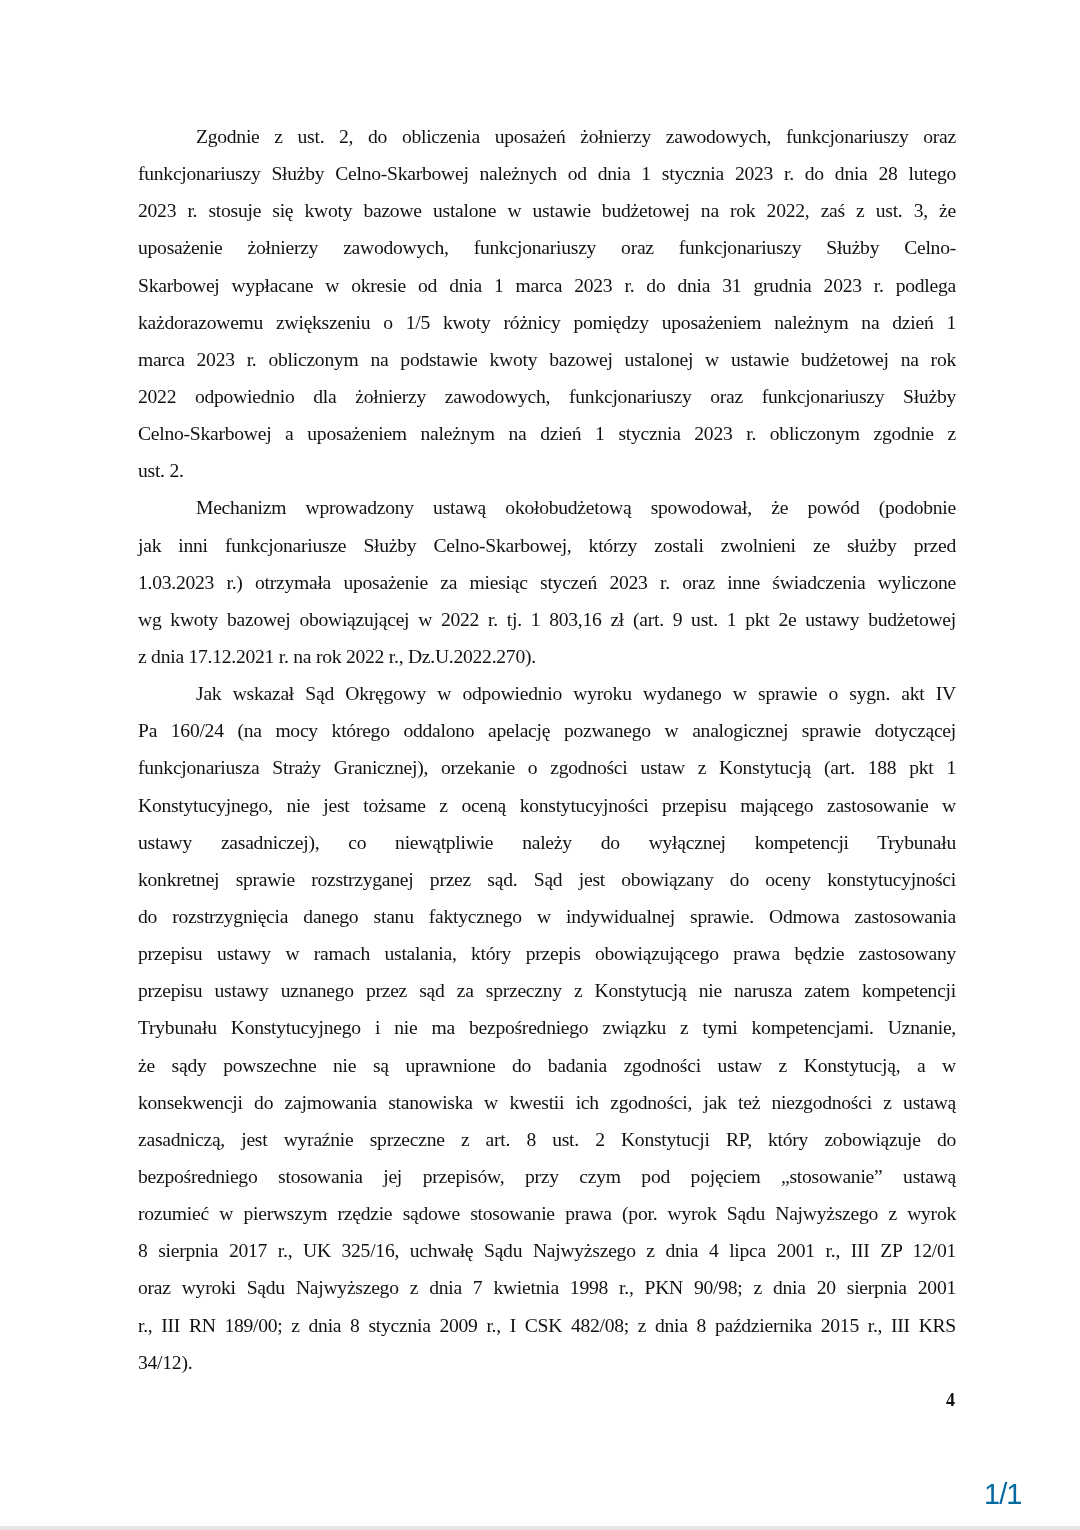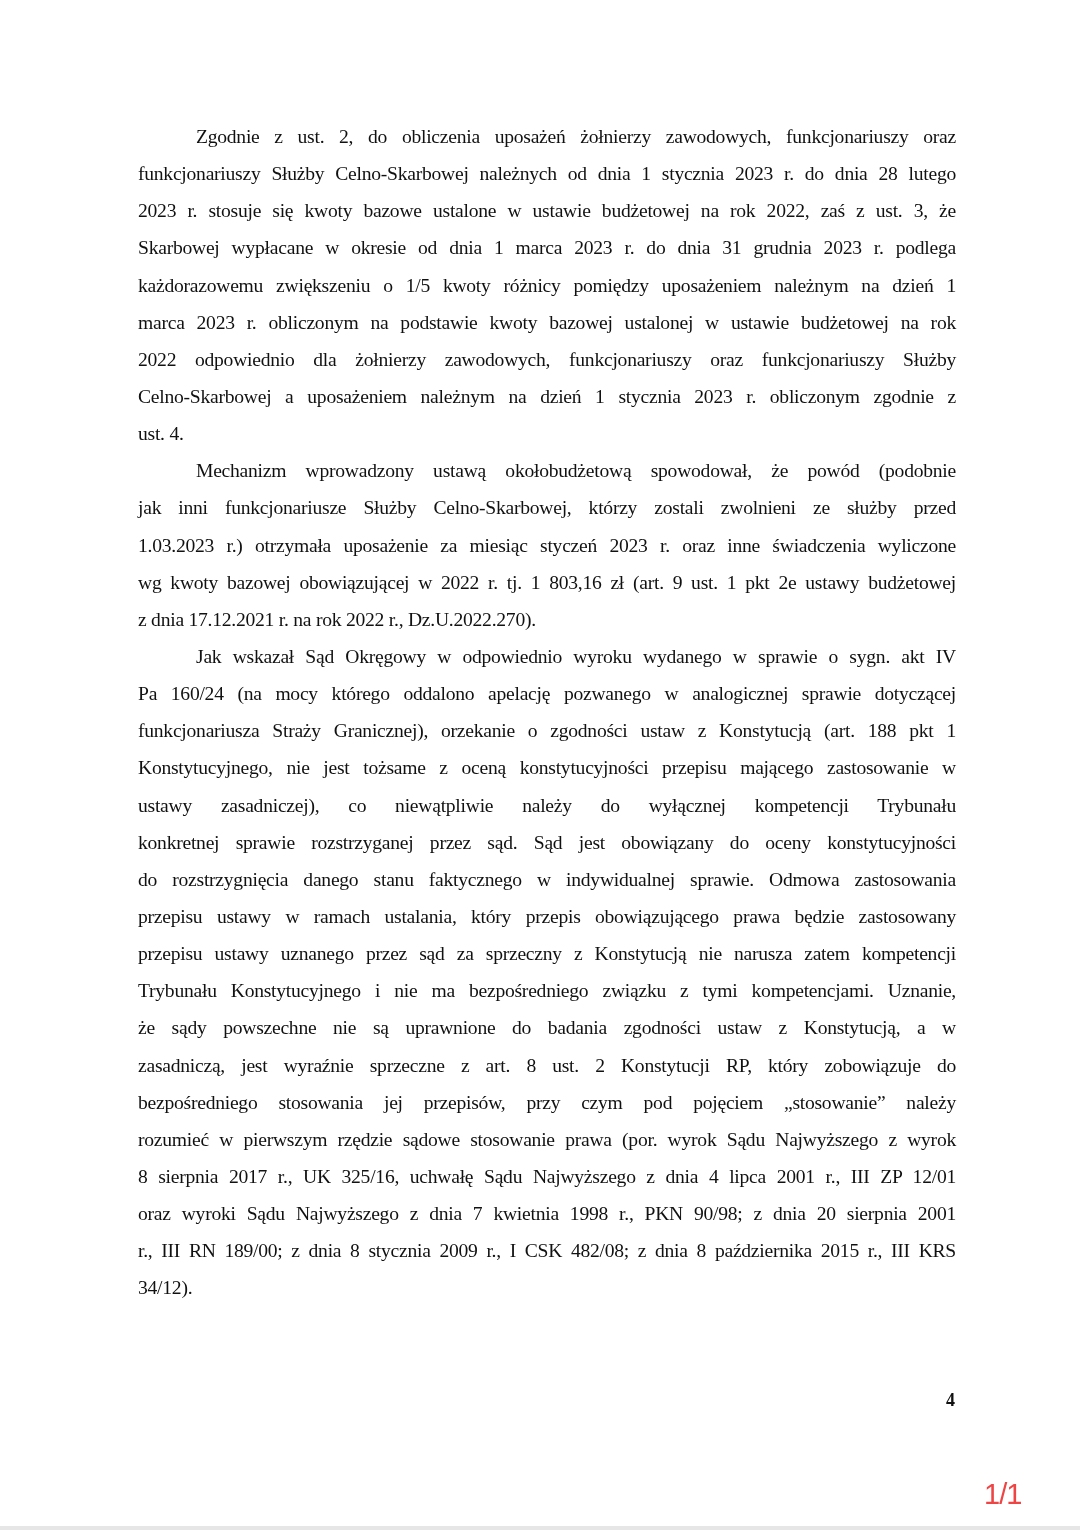--- a/index.html
+++ b/index.html
@@ -54,64 +54,66 @@
     font-weight: bold;
     font-family: "Liberation Serif", serif;
     color: #111;
   }
   .viewer-page-indicator {
     position: absolute;
     left: 984px;
     top: 1478px;
     font-family: "Liberation Sans", sans-serif;
     font-size: 29px;
-    color: #ef4444;
+    color: #0369a1;
     letter-spacing: -1px;
   }
   .viewer-bottom-bar {
     position: absolute;
     left: 0;
     top: 1526px;
     width: 1080px;
     height: 4px;
     background: #e6e6e6;
   }
 </style>
 </head>
 <body>
 
 <div class="page">
   <div class="text-block" id="text-block">
       <div class="line indent">Zgodnie z ust. 2, do obliczenia uposażeń żołnierzy zawodowych, funkcjonariuszy oraz</div>
       <div class="line">funkcjonariuszy Służby Celno-Skarbowej należnych od dnia 1 stycznia 2023 r. do dnia 28 lutego</div>
       <div class="line">2023 r. stosuje się kwoty bazowe ustalone w ustawie budżetowej na rok 2022, zaś z ust. 3, że</div>
+      <div class="line">uposażenie żołnierzy zawodowych, funkcjonariuszy oraz funkcjonariuszy Służby Celno-</div>
       <div class="line">Skarbowej wypłacane w okresie od dnia 1 marca 2023 r. do dnia 31 grudnia 2023 r. podlega</div>
       <div class="line">każdorazowemu zwiększeniu o 1/5 kwoty różnicy pomiędzy uposażeniem należnym na dzień 1</div>
       <div class="line">marca 2023 r. obliczonym na podstawie kwoty bazowej ustalonej w ustawie budżetowej na rok</div>
       <div class="line">2022 odpowiednio dla żołnierzy zawodowych, funkcjonariuszy oraz funkcjonariuszy Służby</div>
       <div class="line">Celno-Skarbowej a uposażeniem należnym na dzień 1 stycznia 2023 r. obliczonym zgodnie z</div>
-      <div class="line last">ust. 4.</div>
+      <div class="line last">ust. 2.</div>
       <div class="line indent">Mechanizm wprowadzony ustawą okołobudżetową spowodował, że powód (podobnie</div>
       <div class="line">jak inni funkcjonariusze Służby Celno-Skarbowej, którzy zostali zwolnieni ze służby przed</div>
       <div class="line">1.03.2023 r.) otrzymała uposażenie za miesiąc styczeń 2023 r. oraz inne świadczenia wyliczone</div>
       <div class="line">wg kwoty bazowej obowiązującej w 2022 r. tj. 1 803,16 zł (art. 9 ust. 1 pkt 2e ustawy budżetowej</div>
       <div class="line last">z dnia 17.12.2021 r. na rok 2022 r., Dz.U.2022.270).</div>
       <div class="line indent">Jak wskazał Sąd Okręgowy w odpowiednio wyroku wydanego w sprawie o sygn. akt IV</div>
       <div class="line">Pa 160/24 (na mocy którego oddalono apelację pozwanego w analogicznej sprawie dotyczącej</div>
       <div class="line">funkcjonariusza Straży Granicznej), orzekanie o zgodności ustaw z Konstytucją (art. 188 pkt 1</div>
       <div class="line">Konstytucyjnego, nie jest tożsame z oceną konstytucyjności przepisu mającego zastosowanie w</div>
       <div class="line">ustawy zasadniczej), co niewątpliwie należy do wyłącznej kompetencji Trybunału</div>
       <div class="line">konkretnej sprawie rozstrzyganej przez sąd. Sąd jest obowiązany do oceny konstytucyjności</div>
       <div class="line">do rozstrzygnięcia danego stanu faktycznego w indywidualnej sprawie. Odmowa zastosowania</div>
       <div class="line">przepisu ustawy w ramach ustalania, który przepis obowiązującego prawa będzie zastosowany</div>
       <div class="line">przepisu ustawy uznanego przez sąd za sprzeczny z Konstytucją nie narusza zatem kompetencji</div>
       <div class="line">Trybunału Konstytucyjnego i nie ma bezpośredniego związku z tymi kompetencjami. Uznanie,</div>
       <div class="line">że sądy powszechne nie są uprawnione do badania zgodności ustaw z Konstytucją, a w</div>
+      <div class="line">konsekwencji do zajmowania stanowiska w kwestii ich zgodności, jak też niezgodności z ustawą</div>
       <div class="line">zasadniczą, jest wyraźnie sprzeczne z art. 8 ust. 2 Konstytucji RP, który zobowiązuje do</div>
-      <div class="line">bezpośredniego stosowania jej przepisów, przy czym pod pojęciem „stosowanie” należy</div>
+      <div class="line">bezpośredniego stosowania jej przepisów, przy czym pod pojęciem „stosowanie” ustawą</div>
       <div class="line">rozumieć w pierwszym rzędzie sądowe stosowanie prawa (por. wyrok Sądu Najwyższego z wyrok</div>
       <div class="line">8 sierpnia 2017 r., UK 325/16, uchwałę Sądu Najwyższego z dnia 4 lipca 2001 r., III ZP 12/01</div>
       <div class="line">oraz wyroki Sądu Najwyższego z dnia 7 kwietnia 1998 r., PKN 90/98; z dnia 20 sierpnia 2001</div>
       <div class="line">r., III RN 189/00; z dnia 8 stycznia 2009 r., I CSK 482/08; z dnia 8 października 2015 r., III KRS</div>
       <div class="line last">34/12).</div>
     </div>
   <div class="page-number">4</div>
 </div>
 
 <div class="viewer-page-indicator">1/1</div>

